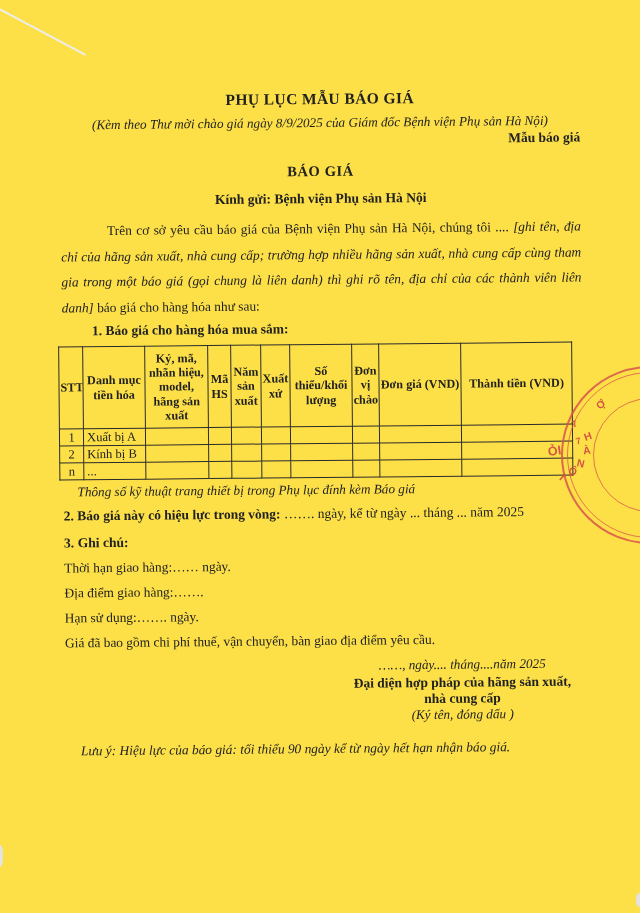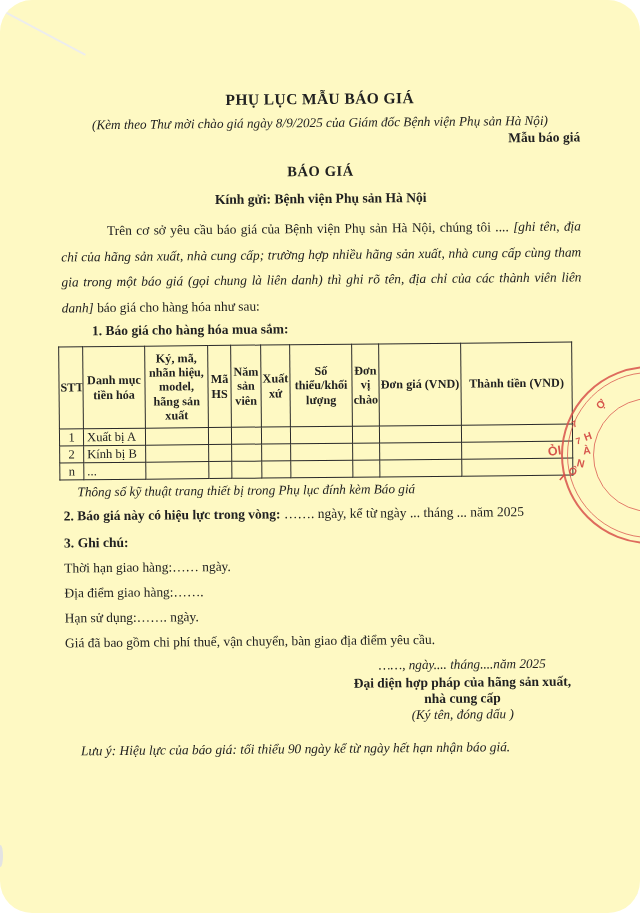--- a/index.html
+++ b/index.html
@@ -4,21 +4,21 @@
 <style>
   * { margin: 0; padding: 0; box-sizing: border-box; }
   html, body { background: #ffffff; }
   body {
     width: 640px; height: 913px; overflow: hidden;
     font-family: "Liberation Serif", serif;
     color: #212121;
   }
   .page {
     position: relative; width: 640px; height: 913px;
-    background: #fef9c3; overflow: hidden; border-radius: 32px;
+    background: #fde047; overflow: hidden;
   }
   .content {
     position: absolute; left: 0; top: 0; width: 640px;
     padding: 90px 59px 0 61px;
     transform: rotate(-0.55deg);
     transform-origin: 50% 30%;
   }
   .doc-title { text-align: center; font-size: 15.5px; font-weight: bold; letter-spacing: .4px; }
   .doc-subtitle { text-align: center; font-style: italic; font-size: 13.2px; margin-top: 7px; }
   .form-label { text-align: right; font-weight: bold; font-size: 13.5px; margin-top: 1px; }
@@ -110,21 +110,21 @@
           <col style="width:27px">
           <col style="width:82px">
         <col style="width:111px">
       </colgroup>
       <thead>
         <tr>
           <th>STT</th>
           <th>Danh mục tiền hóa</th>
           <th>Ký, mã, nhãn hiệu, model, hãng sản xuất</th>
           <th>Mã HS</th>
-          <th>Năm sản viên</th>
+          <th>Năm sản xuất</th>
           <th>Xuất xứ</th>
           <th>Số thiểu/khối lượng</th>
           <th>Đơn vị chào</th>
           <th>Đơn giá (VND)</th>
           <th>Thành tiền (VND)</th>
         </tr>
       </thead>
       <tbody>
         <tr>
           <td class="c">1</td>

